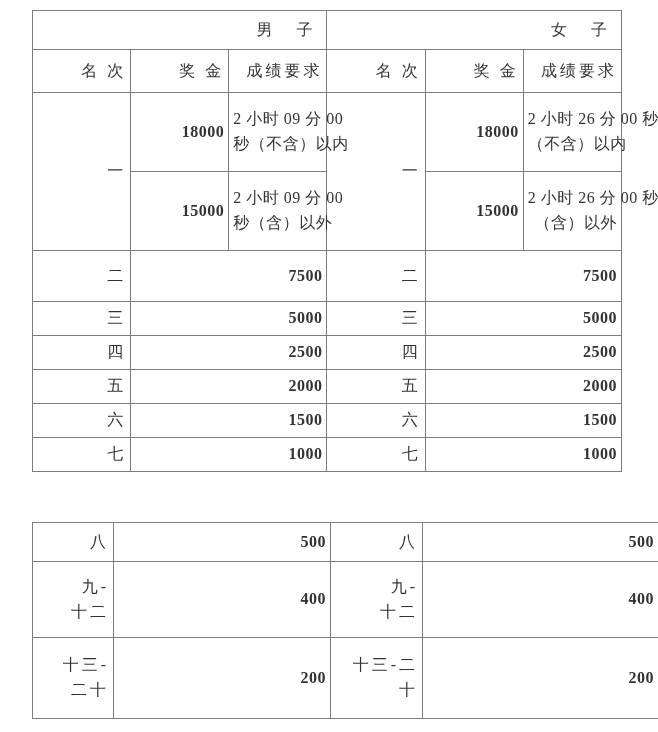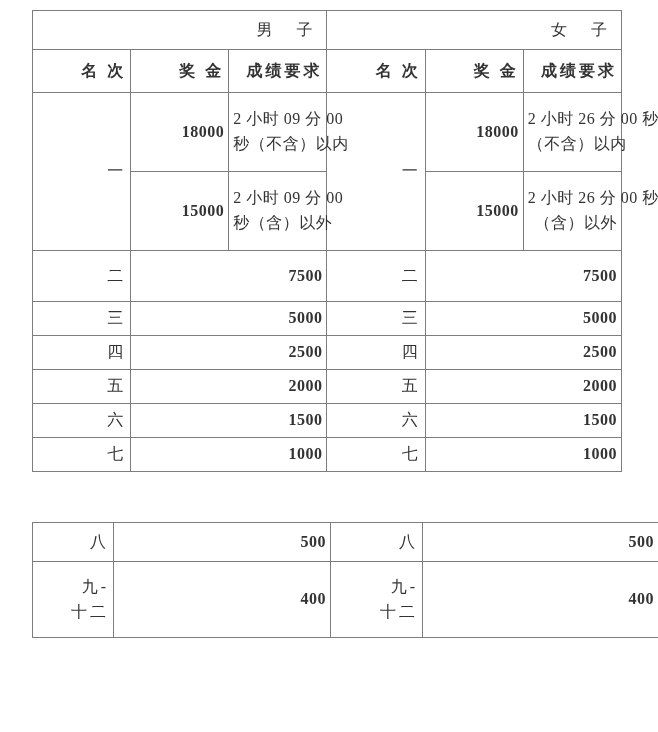--- a/index.html
+++ b/index.html
@@ -91,21 +91,21 @@
 
   
   .w-rank   { width: 72px; }
   .w-prize  { width: 71px; }
   .w-req    { width: 137px; }
   .w-rank2  { width: 83px; }
   .w-prize2 { width: 73px; }
   .w-req2   { width: 154px; }
 
   .h-grp   { height: 38px; }
-  .h-sub   { height: 42px; font-weight: bold; }
+  .h-sub   { height: 42px; }
   .h-first { height: 78px; }
   .h-mid   { height: 50px; }
   .h-row   { height: 33px; }
 
   .b-eight { height: 38px; }
   .b-nine  { height: 75px; }
   .b-thirteen { height: 80px; }
 </style>
 </head>
 <body>
@@ -217,16 +217,28 @@
           <span class="ln">十二</span>
         </td>
         <td class="num b-nine">400</td>
         <td class="cjk b-nine rank-stack">
           <span class="ln">九-</span>
           <span class="ln">十二</span>
         </td>
         <td class="num b-nine">400</td>
       </tr>
 
+      <tr>
+        <td class="cjk b-thirteen rank-stack">
+          <span class="ln">十三-</span>
+          <span class="ln">二十</span>
+        </td>
+        <td class="num b-thirteen">200</td>
+        <td class="cjk b-thirteen rank-stack">
+          <span class="ln">十三-二</span>
+          <span class="ln">十</span>
+        </td>
+        <td class="num b-thirteen">200</td>
+      </tr>
     </tbody>
   </table>
 
 </div>
 
 </body></html>

